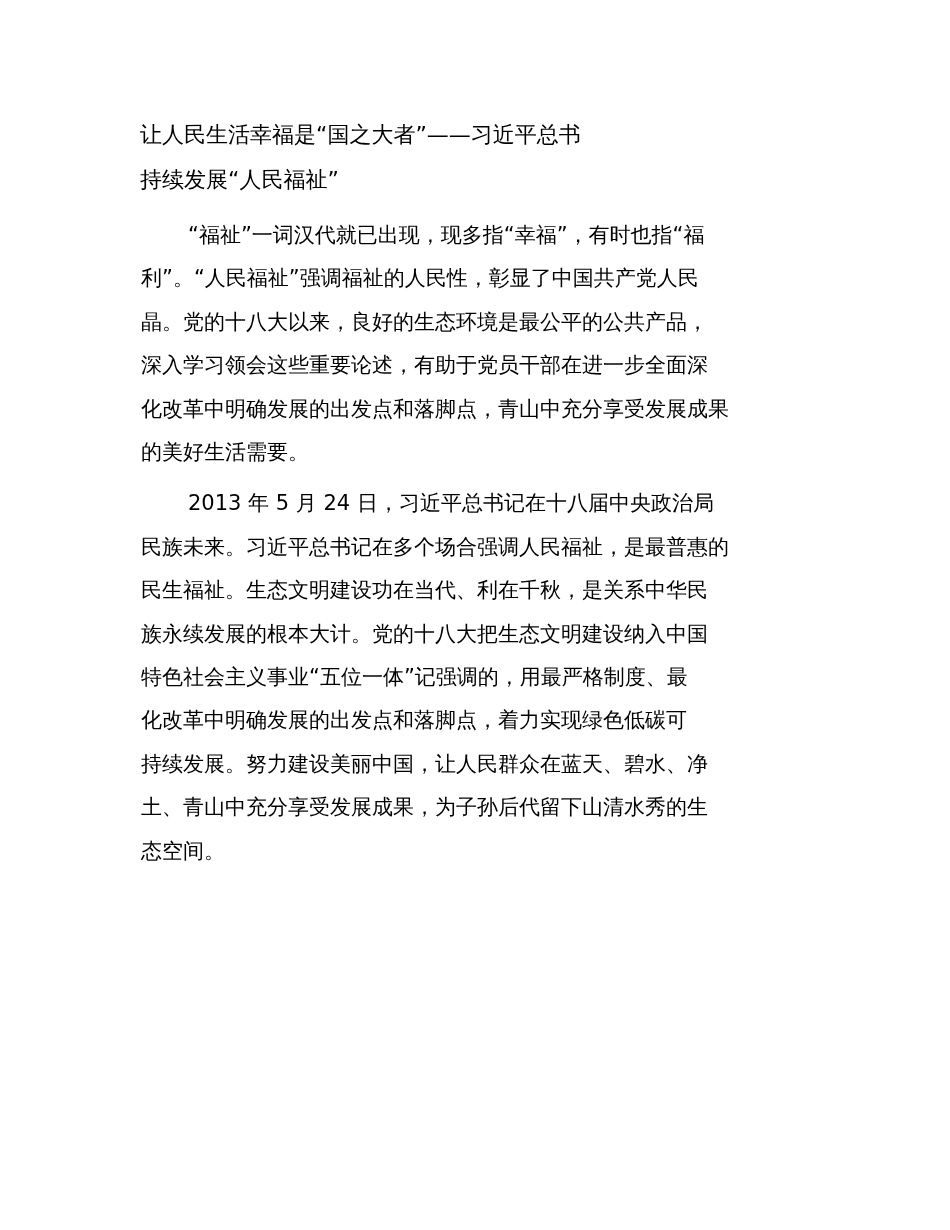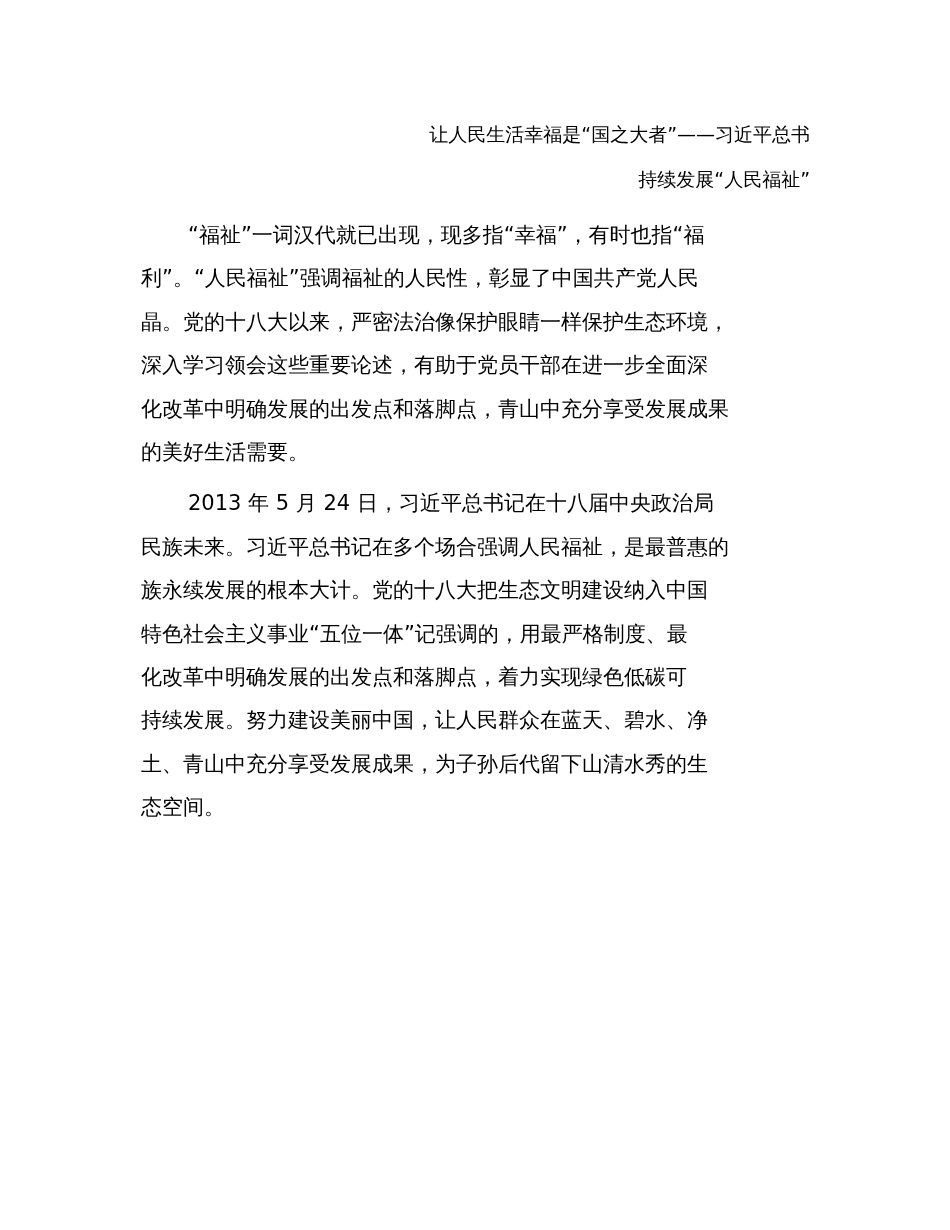--- a/index.html
+++ b/index.html
@@ -22,22 +22,22 @@
       width: 950px;
       height: 1230px;
       background: #ffffff;
     }
     .title {
       position: absolute;
       left: 140px;
       width: 670px;
       top: 112px;
       margin: 0;
-      text-align: right;
-      font-size: 19px;
+      text-align: left;
+      font-size: 22px;
       font-weight: normal;
       line-height: 45px;
       letter-spacing: 0px;
     }
     .title span {
       display: block;
     }
     .body-text {
       position: absolute;
       left: 141px;
@@ -69,28 +69,29 @@
 <div class="page">
   <h1 class="title">
     <span>让人民生活幸福是“国之大者”——习近平总书</span>
     <span>持续发展“人民福祉”</span>
   </h1>
 
   <div class="body-text">
     <p class="para">
       <span class="line first">“福祉”一词汉代就已出现，现多指“幸福”，有时也指“福</span>
       <span class="line">利”。“人民福祉”强调福祉的人民性，彰显了中国共产党人民</span>
-      <span class="line">晶。党的十八大以来，严密法治像保护眼睛一样保护生态环境，</span>
+      <span class="line">晶。党的十八大以来，良好的生态环境是最公平的公共产品，</span>
       <span class="line">深入学习领会这些重要论述，有助于党员干部在进一步全面深</span>
       <span class="line">化改革中明确发展的出发点和落脚点，青山中充分享受发展成果</span>
       <span class="line">的美好生活需要。</span>
     </p>
     <p class="para">
       <span class="line first">2013 年 5 月 24 日，习近平总书记在十八届中央政治局</span>
       <span class="line">民族未来。习近平总书记在多个场合强调人民福祉，是最普惠的</span>
+      <span class="line">民生福祉。生态文明建设功在当代、利在千秋，是关系中华民</span>
       <span class="line">族永续发展的根本大计。党的十八大把生态文明建设纳入中国</span>
       <span class="line">特色社会主义事业“五位一体”记强调的，用最严格制度、最</span>
       <span class="line">化改革中明确发展的出发点和落脚点，着力实现绿色低碳可</span>
       <span class="line">持续发展。努力建设美丽中国，让人民群众在蓝天、碧水、净</span>
       <span class="line">土、青山中充分享受发展成果，为子孙后代留下山清水秀的生</span>
       <span class="line">态空间。</span>
     </p>
   </div>
 </div>
 

